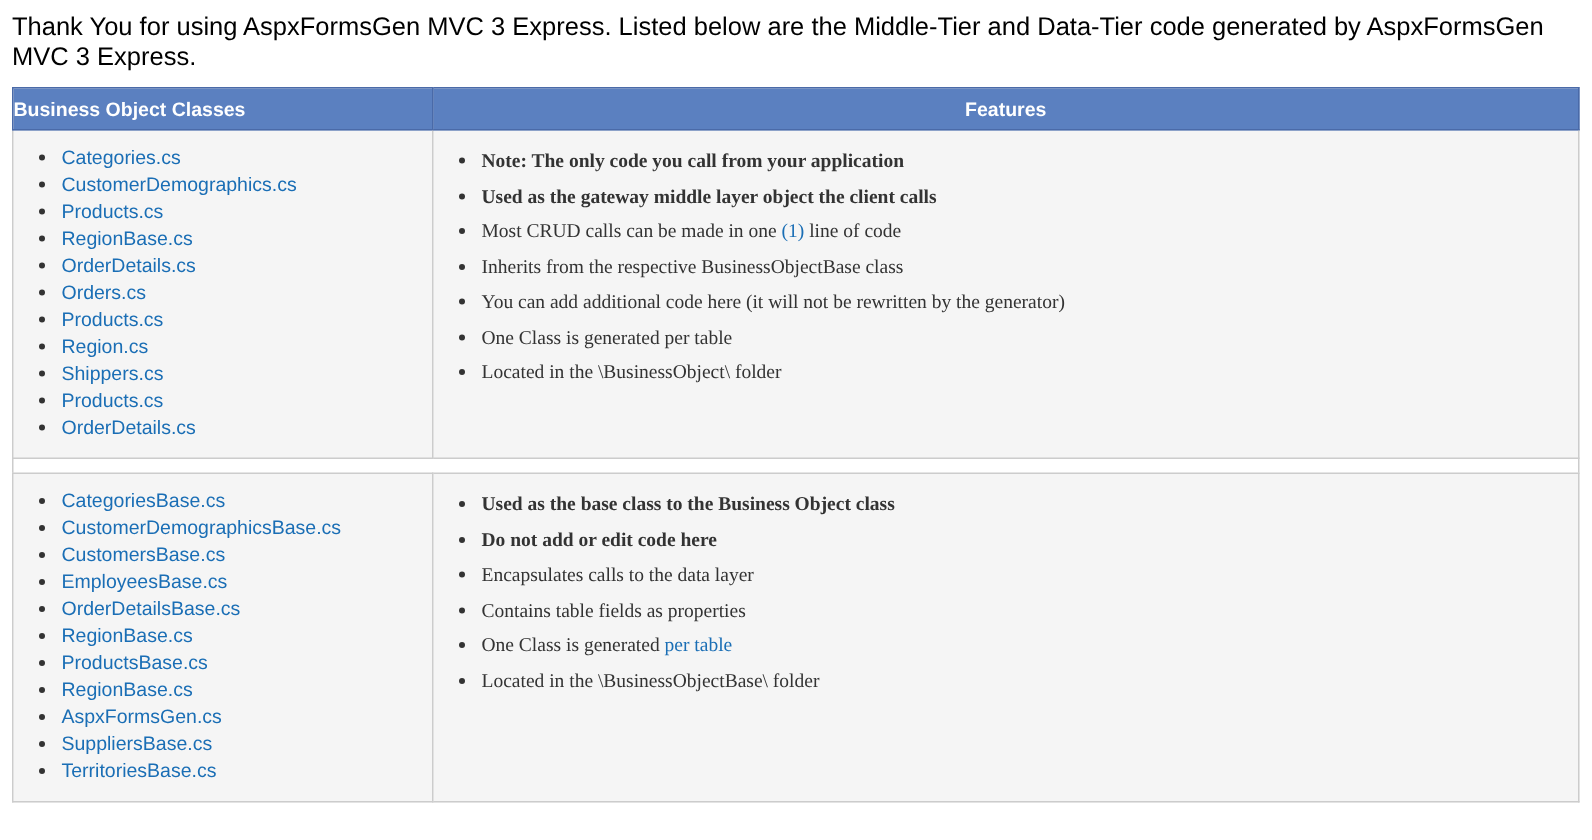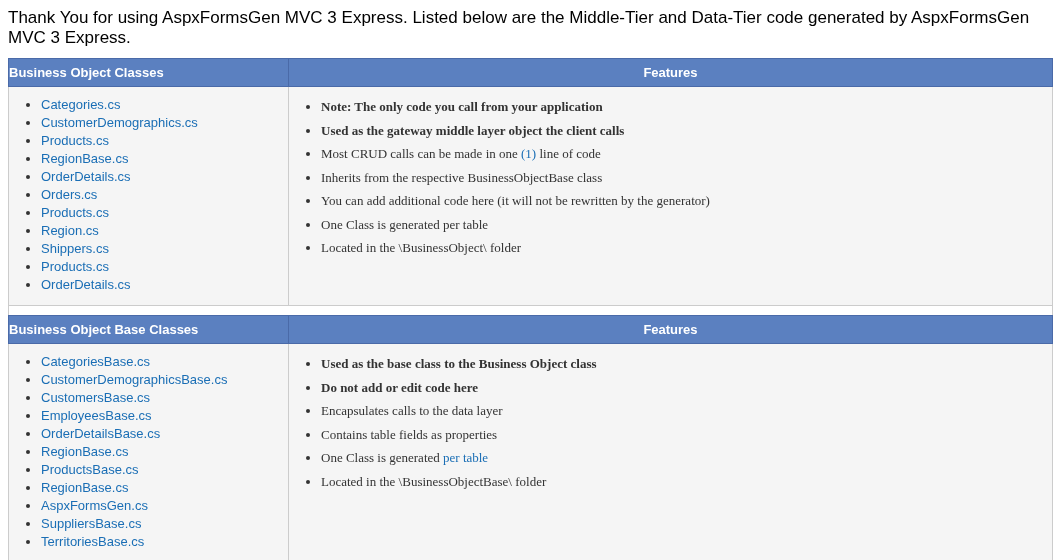--- a/index.html
+++ b/index.html
@@ -104,24 +104,20 @@
             <li>One Class is generated per table</li>
             <li>Located in the \BusinessObject\ folder</li>
           </ul>
     </td>
   </tr>
 
   <tr>
     <td colspan="2" class="section-divider"></td>
   </tr>
 
-  <tr class="header-row">
-    <td class="left-col">Business Object Base Classes</td>
-    <td class="right-col" style="text-align:center;">Features</td>
-  </tr>
 
   <tr class="content-row">
     <td class="left-col">
       <ul class="links-list" id="section2-links">
             <li><a href="#">CategoriesBase.cs</a></li>
             <li><a href="#">CustomerDemographicsBase.cs</a></li>
             <li><a href="#">CustomersBase.cs</a></li>
             <li><a href="#">EmployeesBase.cs</a></li>
             <li><a href="#">OrderDetailsBase.cs</a></li>
             <li><a href="#">RegionBase.cs</a></li>

